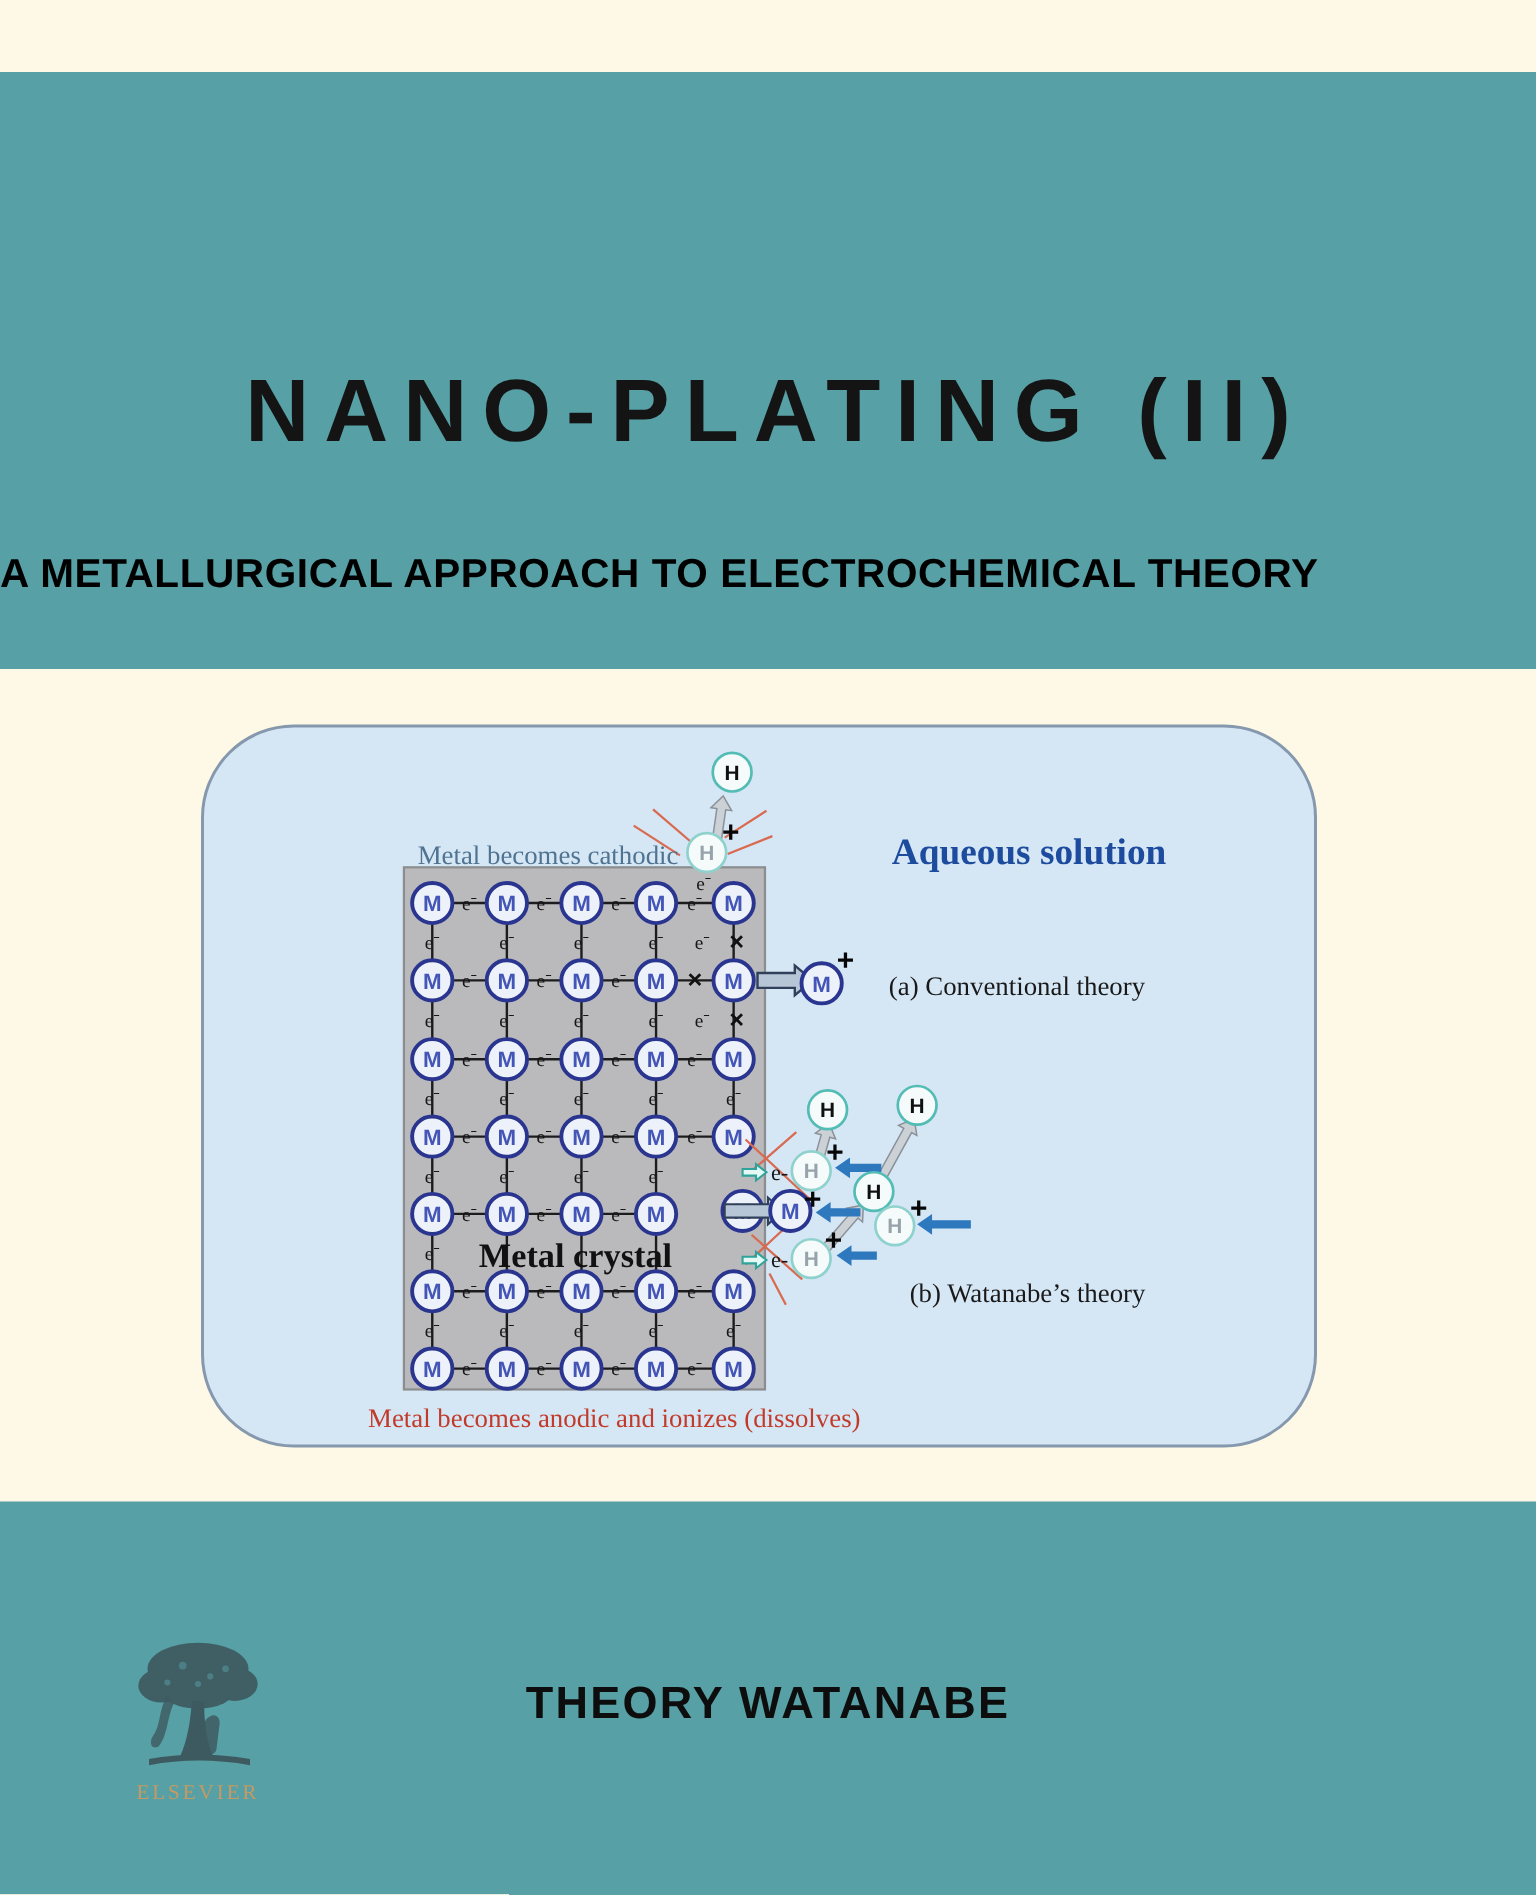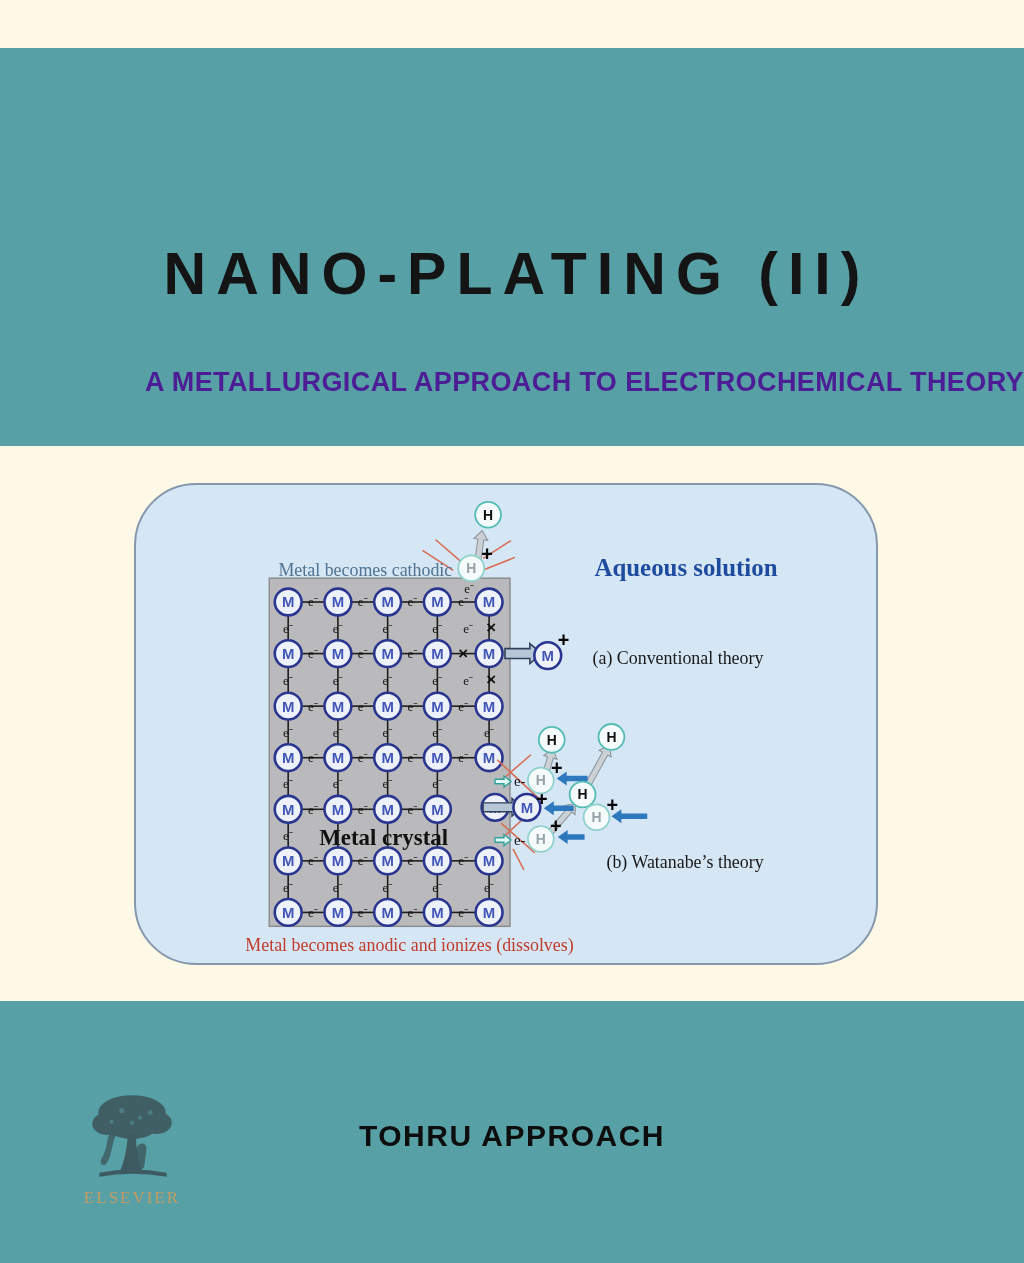--- a/index.html
+++ b/index.html
@@ -8,22 +8,22 @@
 
   
   .band-top{position:absolute;left:0;top:0;width:100%;height:446px;background:#57a0a5;margin-top:48px;}
   .band-middle{position:absolute;left:0;top:446px;width:100%;height:555px;background:#fdf9e6;}
   .band-bottom{position:absolute;left:0;top:1001px;width:100%;height:262px;background:#57a0a5;}
 
   
   .title{position:absolute;top:192px;left:0;width:100%;margin:0;text-align:center;
          font-size:59px;font-weight:bold;color:#141414;letter-spacing:.17em;text-indent:.17em;
          white-space:nowrap;}
-  .subtitle{position:absolute;top:314px;left:0;width:100%;margin:0;text-align:right;
-            font-size:27px;font-weight:bold;color:#4c1d95;letter-spacing:.4px;line-height:40px;}
+  .subtitle{position:absolute;top:314px;left:0;width:100%;margin:0;text-align:left;
+            font-size:27px;font-weight:bold;color:#000000;letter-spacing:.4px;line-height:40px;}
 
   
   .panel{position:absolute;left:134px;top:37px;width:744px;height:482px;box-sizing:border-box;
          background:#d5e6f5;border:2px solid #8598ad;border-radius:62px;overflow:hidden;}
   .panel svg{position:absolute;left:0;top:0;width:100%;height:100%;}
 
   
   #lattice-svg text{user-select:none;}
   .t-m  {fill:#4356b8;font:bold 15px "Liberation Sans",sans-serif;text-anchor:middle;}
   .t-h  {fill:#101010;font:bold 14px "Liberation Sans",sans-serif;text-anchor:middle;}
@@ -36,21 +36,21 @@
   .cap-aq{font:bold 25px "Liberation Serif",serif;fill:#1d4c9e;text-anchor:middle;}
   .cap-th{font:18px "Liberation Serif",serif;fill:#191919;text-anchor:start;}
   .cap-cr{font:bold 23px "Liberation Serif",serif;fill:#111111;text-anchor:middle;}
   .cap-an{font:18px "Liberation Serif",serif;fill:#c23b2a;text-anchor:middle;}
 
   
   .author{position:absolute;top:118px;left:0;width:100%;text-align:center;
           font-size:30px;font-weight:bold;color:#0d0d0d;letter-spacing:1.5px;}
   .logo{position:absolute;left:74px;top:90px;width:116px;text-align:center;}
   .logo svg{display:block;margin:0 auto;width:102px;height:94px;}
-  .pub{font-family:"Liberation Serif",serif;font-size:17px;letter-spacing:2px;
+  .pub{font-family:"Liberation Serif",serif;font-size:14px;letter-spacing:2px;
        color:#c79a62;margin-top:3px;}
 </style>
 </head>
 <body>
 
 <div class="page">
 
   <header class="band-top">
     <h1 class="title">NANO-PLATING (II)</h1>
     <p class="subtitle">
@@ -329,16 +329,16 @@
         <g fill="#57a0a5" opacity="0.5">
           <circle cx="40" cy="19" r="2.5"></circle>
             <circle cx="58" cy="26" r="2"></circle>
           <circle cx="30" cy="30" r="2"></circle>
             <circle cx="68" cy="21" r="2.2"></circle>
           <circle cx="50" cy="31" r="2"></circle>
         </g>
       </svg>
       <div class="pub">ELSEVIER</div>
     </div>
-    <div class="author">TOHRU APPROACH</div>
+    <div class="author">THEORY WATANABE</div>
   </footer>
 
 </div>
 
 </body></html>

